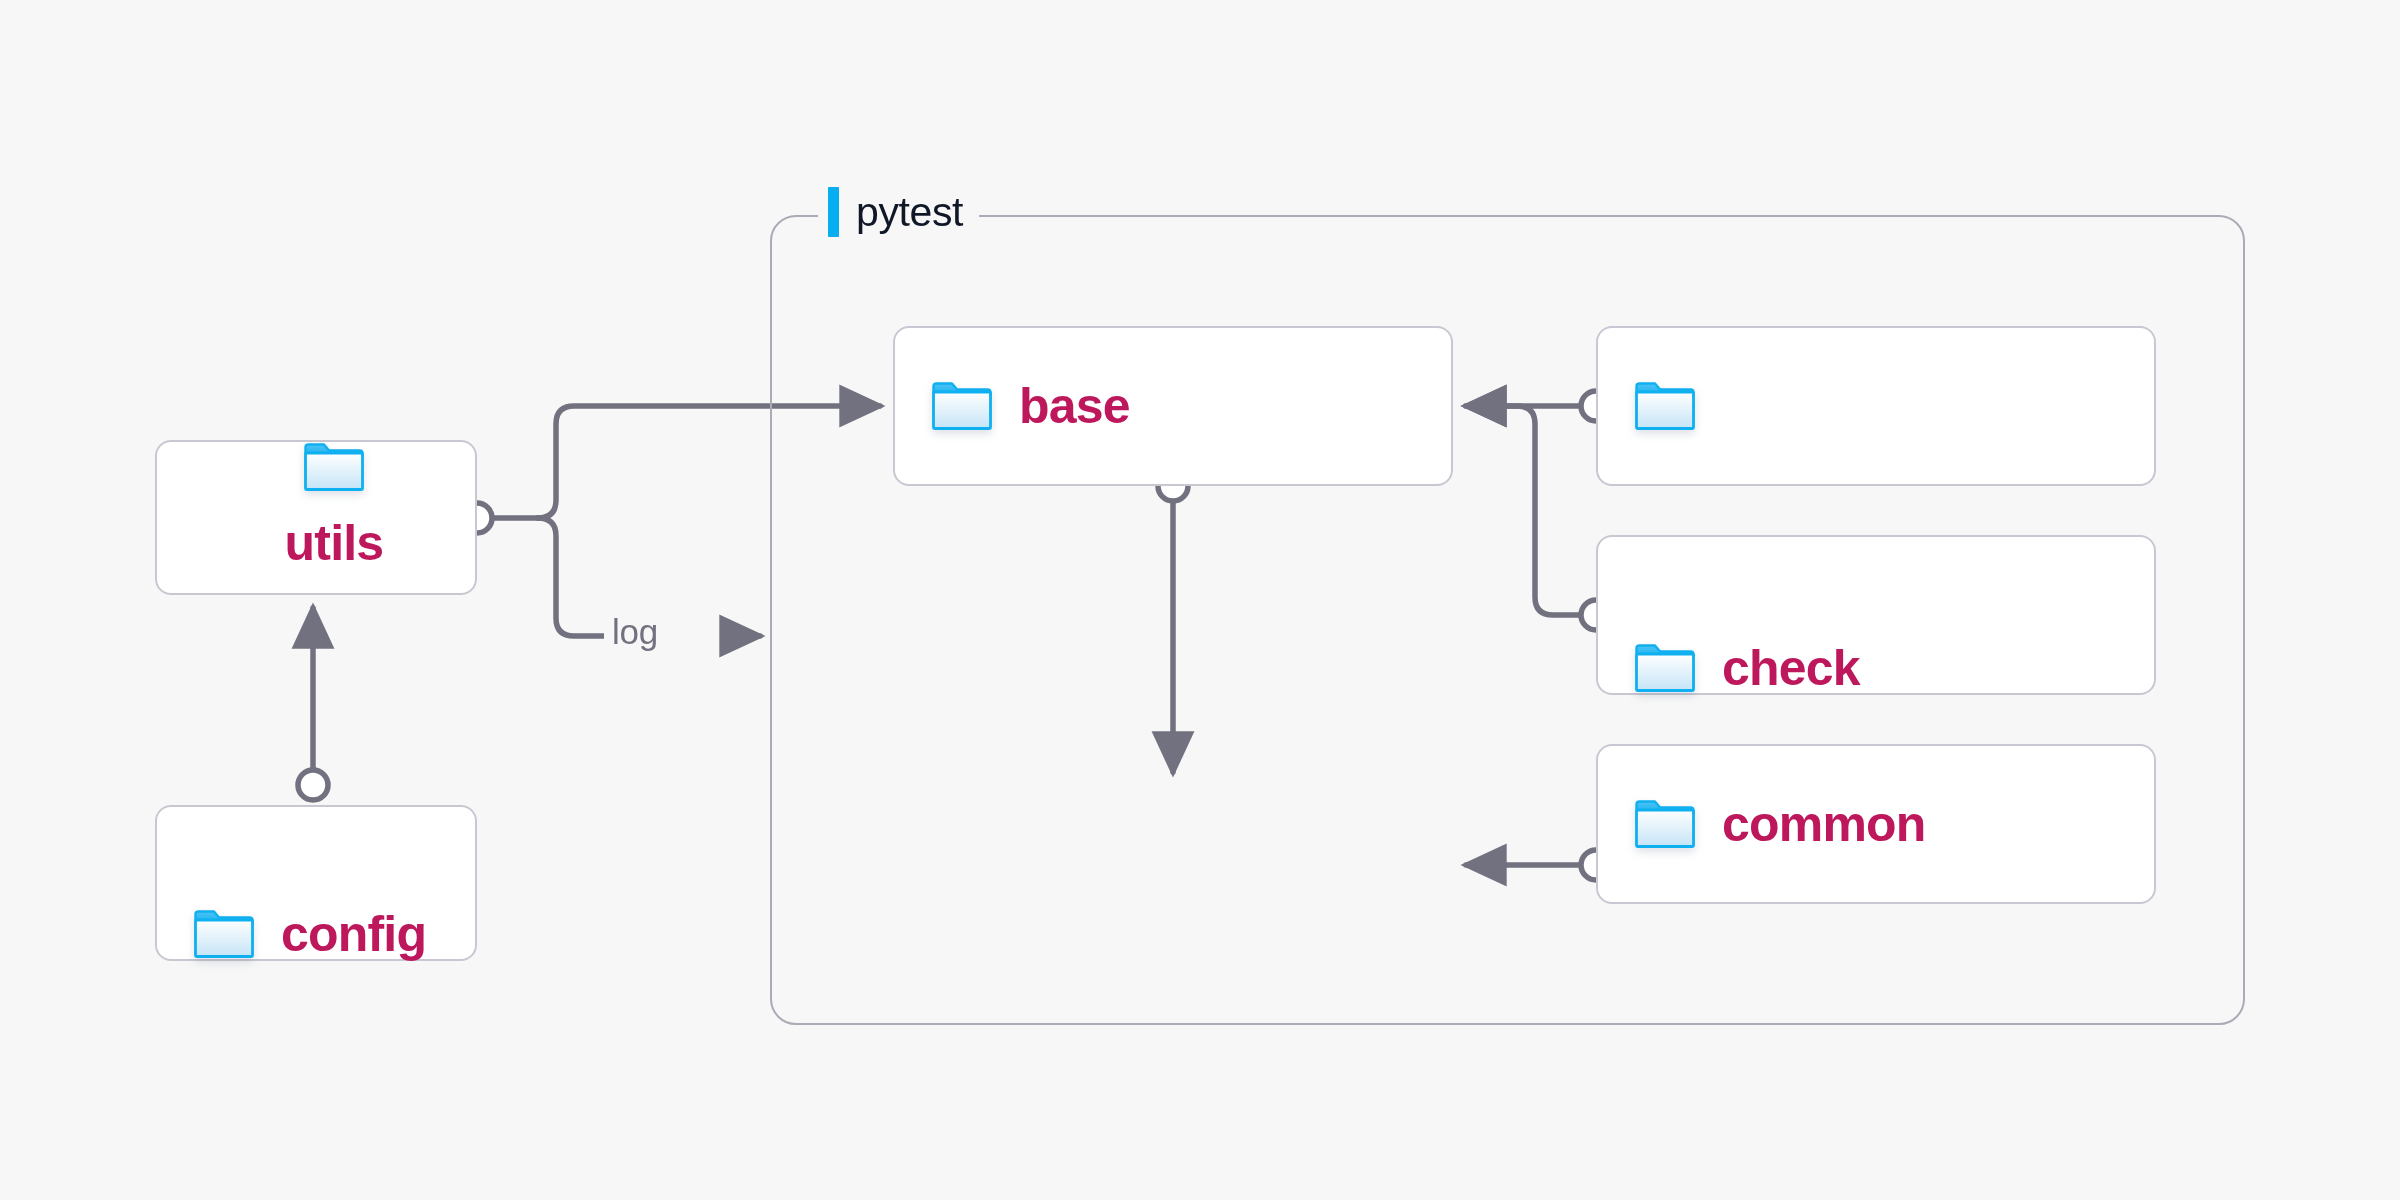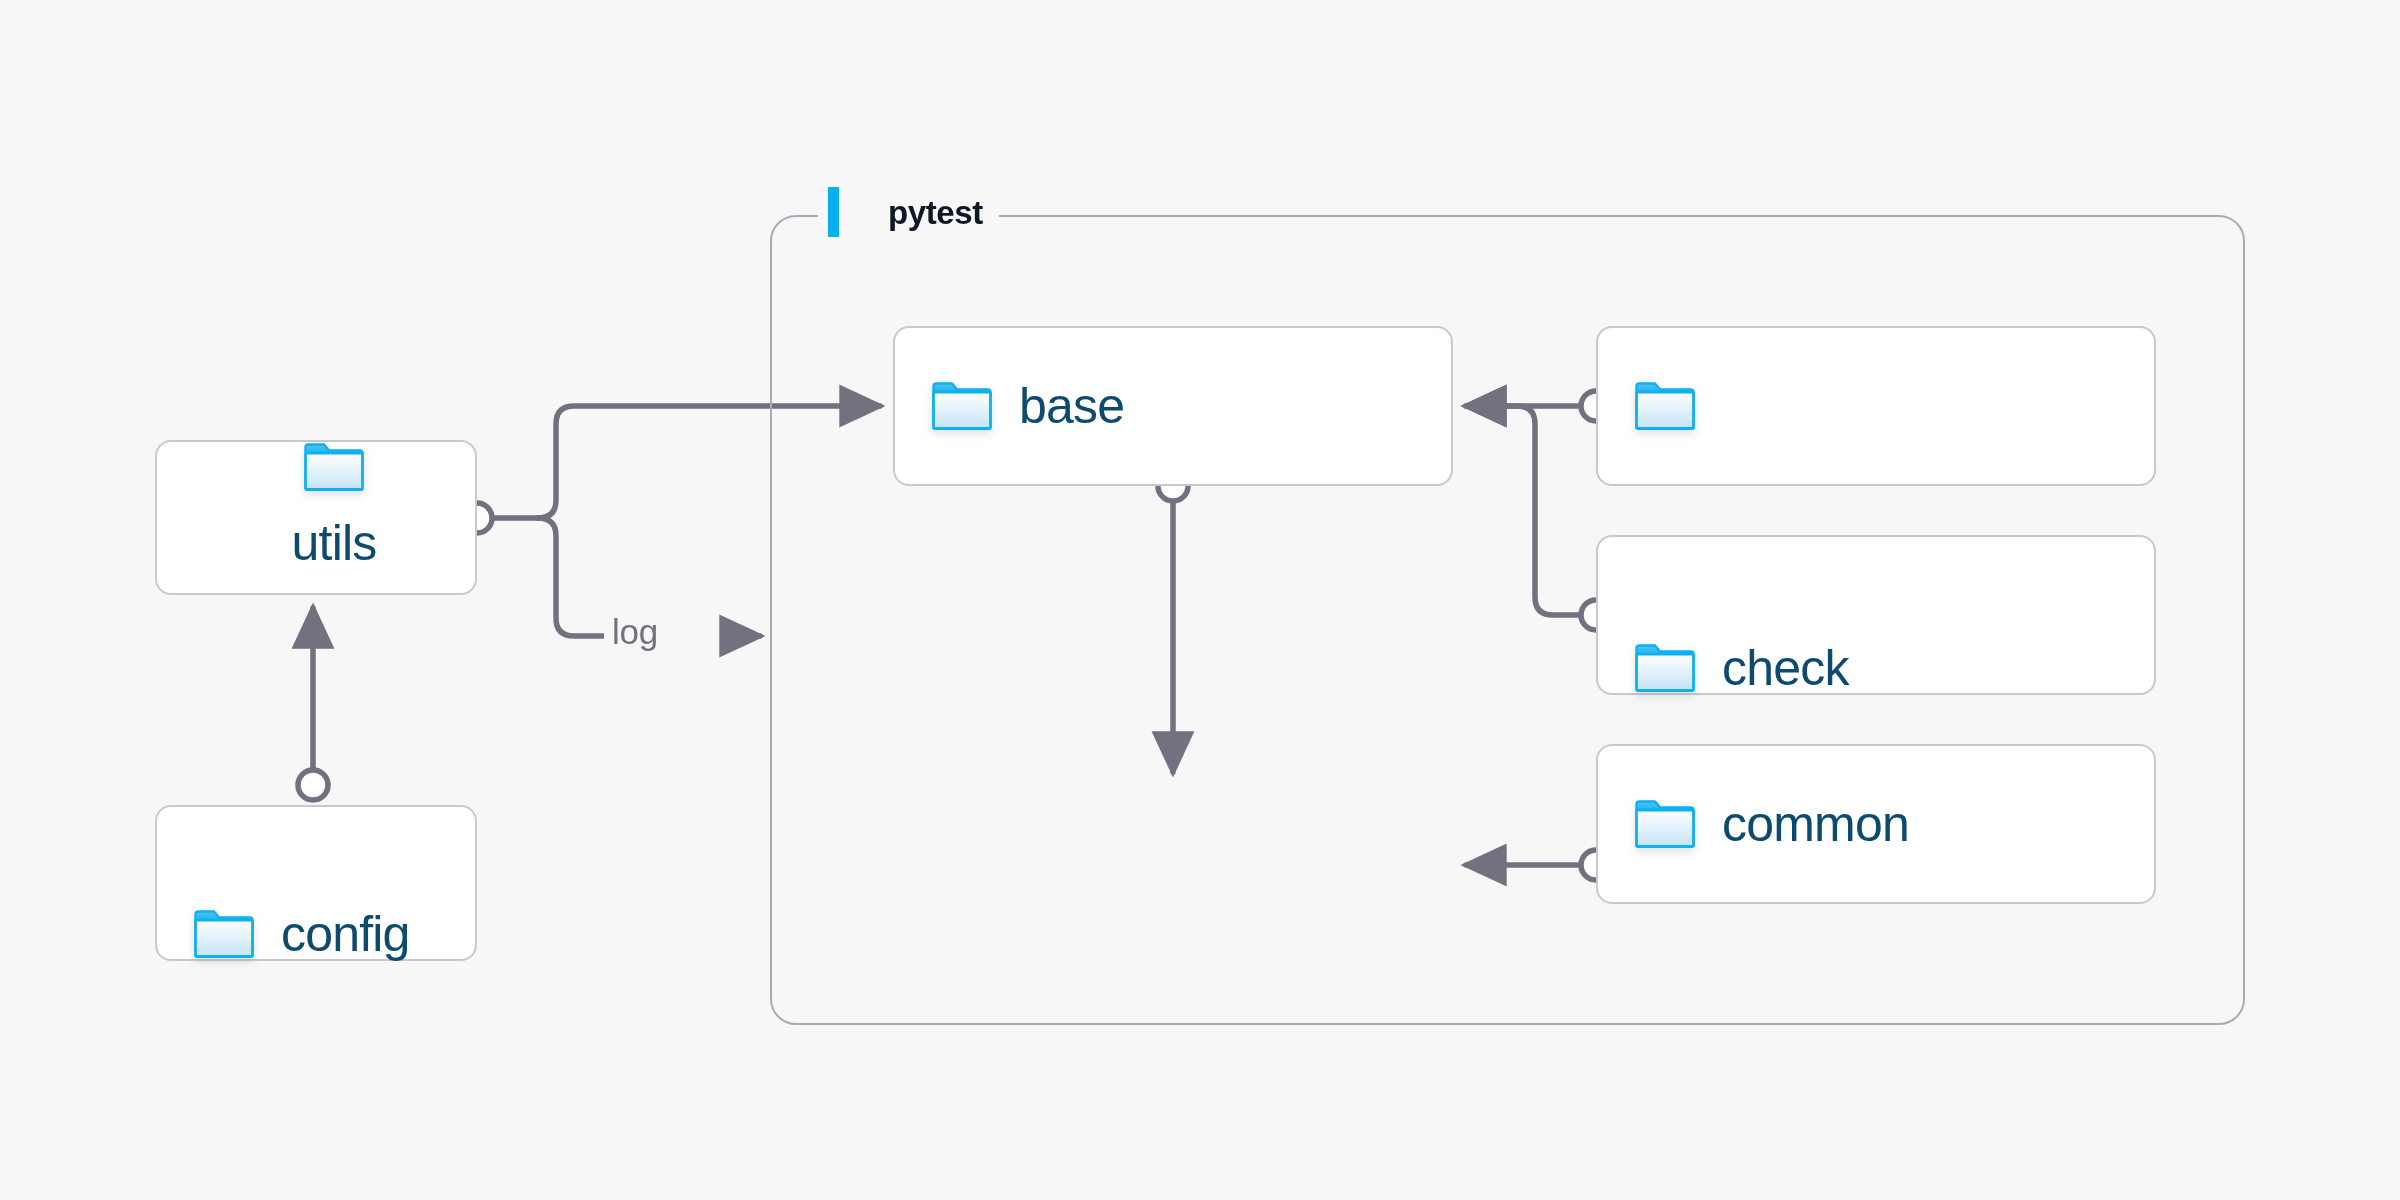--- a/index.html
+++ b/index.html
@@ -41,44 +41,43 @@
     height: 58px;
   }
   .group-label .bar {
     width: 11px;
     height: 50px;
     background: #06aeef;
     border-radius: 1px;
     flex: none;
   }
   .group-label .txt {
-    font-size: 33px;
+    font-size: 41px;
     color: #101828;
-    font-weight: 700;
+    font-weight: 400;
     letter-spacing: -0.4px;
     line-height: 1;
     white-space: nowrap;
-    margin-left: 32px;
   }
   
   .node {
     position: absolute;
     box-sizing: border-box;
     background: #ffffff;
     border: 2.5px solid #c9c7d1;
     border-radius: 16px;
     display: flex;
     align-items: center;
     padding-left: 36px;
     gap: 26px;
   }
   .node .label {
     font-size: 50px;
-    color: #0c4a6e;
-    font-weight: 400;
+    color: #be185d;
+    font-weight: 700;
     letter-spacing: -0.8px;
     white-space: nowrap;
     line-height: 1;
   }
   
   .folder {
     position: relative;
     width: 62px;
     height: 50px;
     flex: none;

